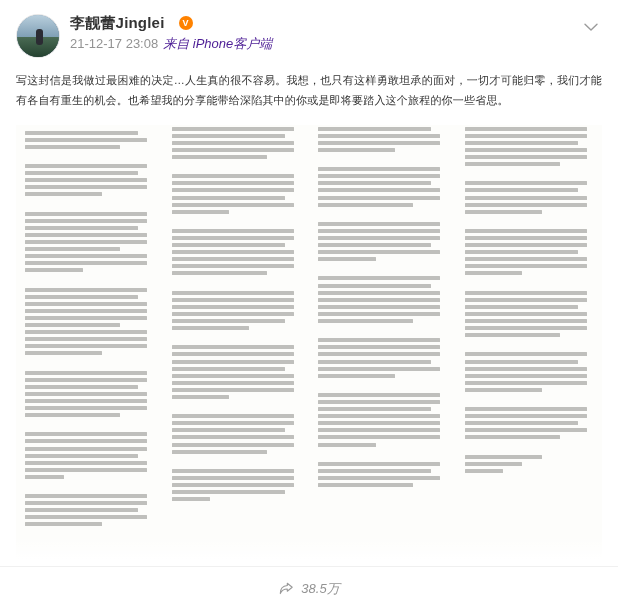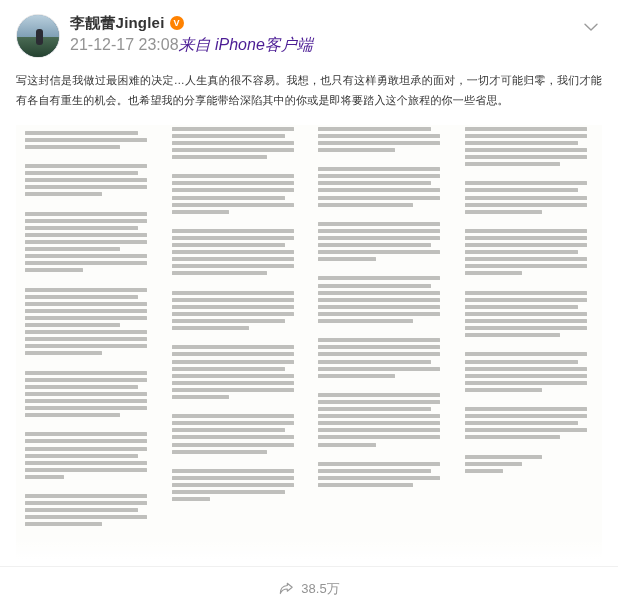--- a/index.html
+++ b/index.html
@@ -52,21 +52,21 @@
   .header-text {
     margin-left: 10px;
     display: flex;
     flex-direction: column;
     justify-content: center;
     padding-top: 1px;
   }
   .name-row {
     display: flex;
     align-items: center;
-    gap: 5px;
+    gap: 14px;
     line-height: 1;
   }
   .user-name {
     font-size: 15px;
     color: #333333;
     font-weight: bold;
     letter-spacing: 0.2px;
   }
   .verify-badge {
     display: inline-block;
@@ -74,24 +74,25 @@
     border-radius: 50%;
     background: #ff8200;
     color: #fff;
     font-size: 9px;
     line-height: 14px;
     text-align: center;
     font-weight: bold;
   }
   .meta-row {
     margin-top: 7px;
-    font-size: 16px;
+    font-size: 13px;
     color: #939393;
     display: flex;
     align-items: center;
+    gap: 5px;
     line-height: 1;
   }
   .meta-source { color: #4c1d95; font-style: italic; }
   .chevron-btn {
     position: absolute;
     right: 16px;
     top: 16px;
     width: 22px; height: 22px;
     display: flex; align-items: center; justify-content: center;
     cursor: pointer;
@@ -177,21 +178,21 @@
     position: relative;
   }
   .action + .action::before {
     content: "";
     position: absolute;
     left: 0; top: 12px; bottom: 12px;
     width: 1px;
     background: #ececec;
   }
   .action svg { display: block; }
-  .action-count { line-height: 1; }
+  .action-count { line-height: 1; font-style: italic; }
 </style>
 </head>
 <body>
 
 <div class="post-card">
 
   <div class="post-header">
     <div class="avatar">
       <div class="av-sky"></div>
       <div class="av-land"></div>

